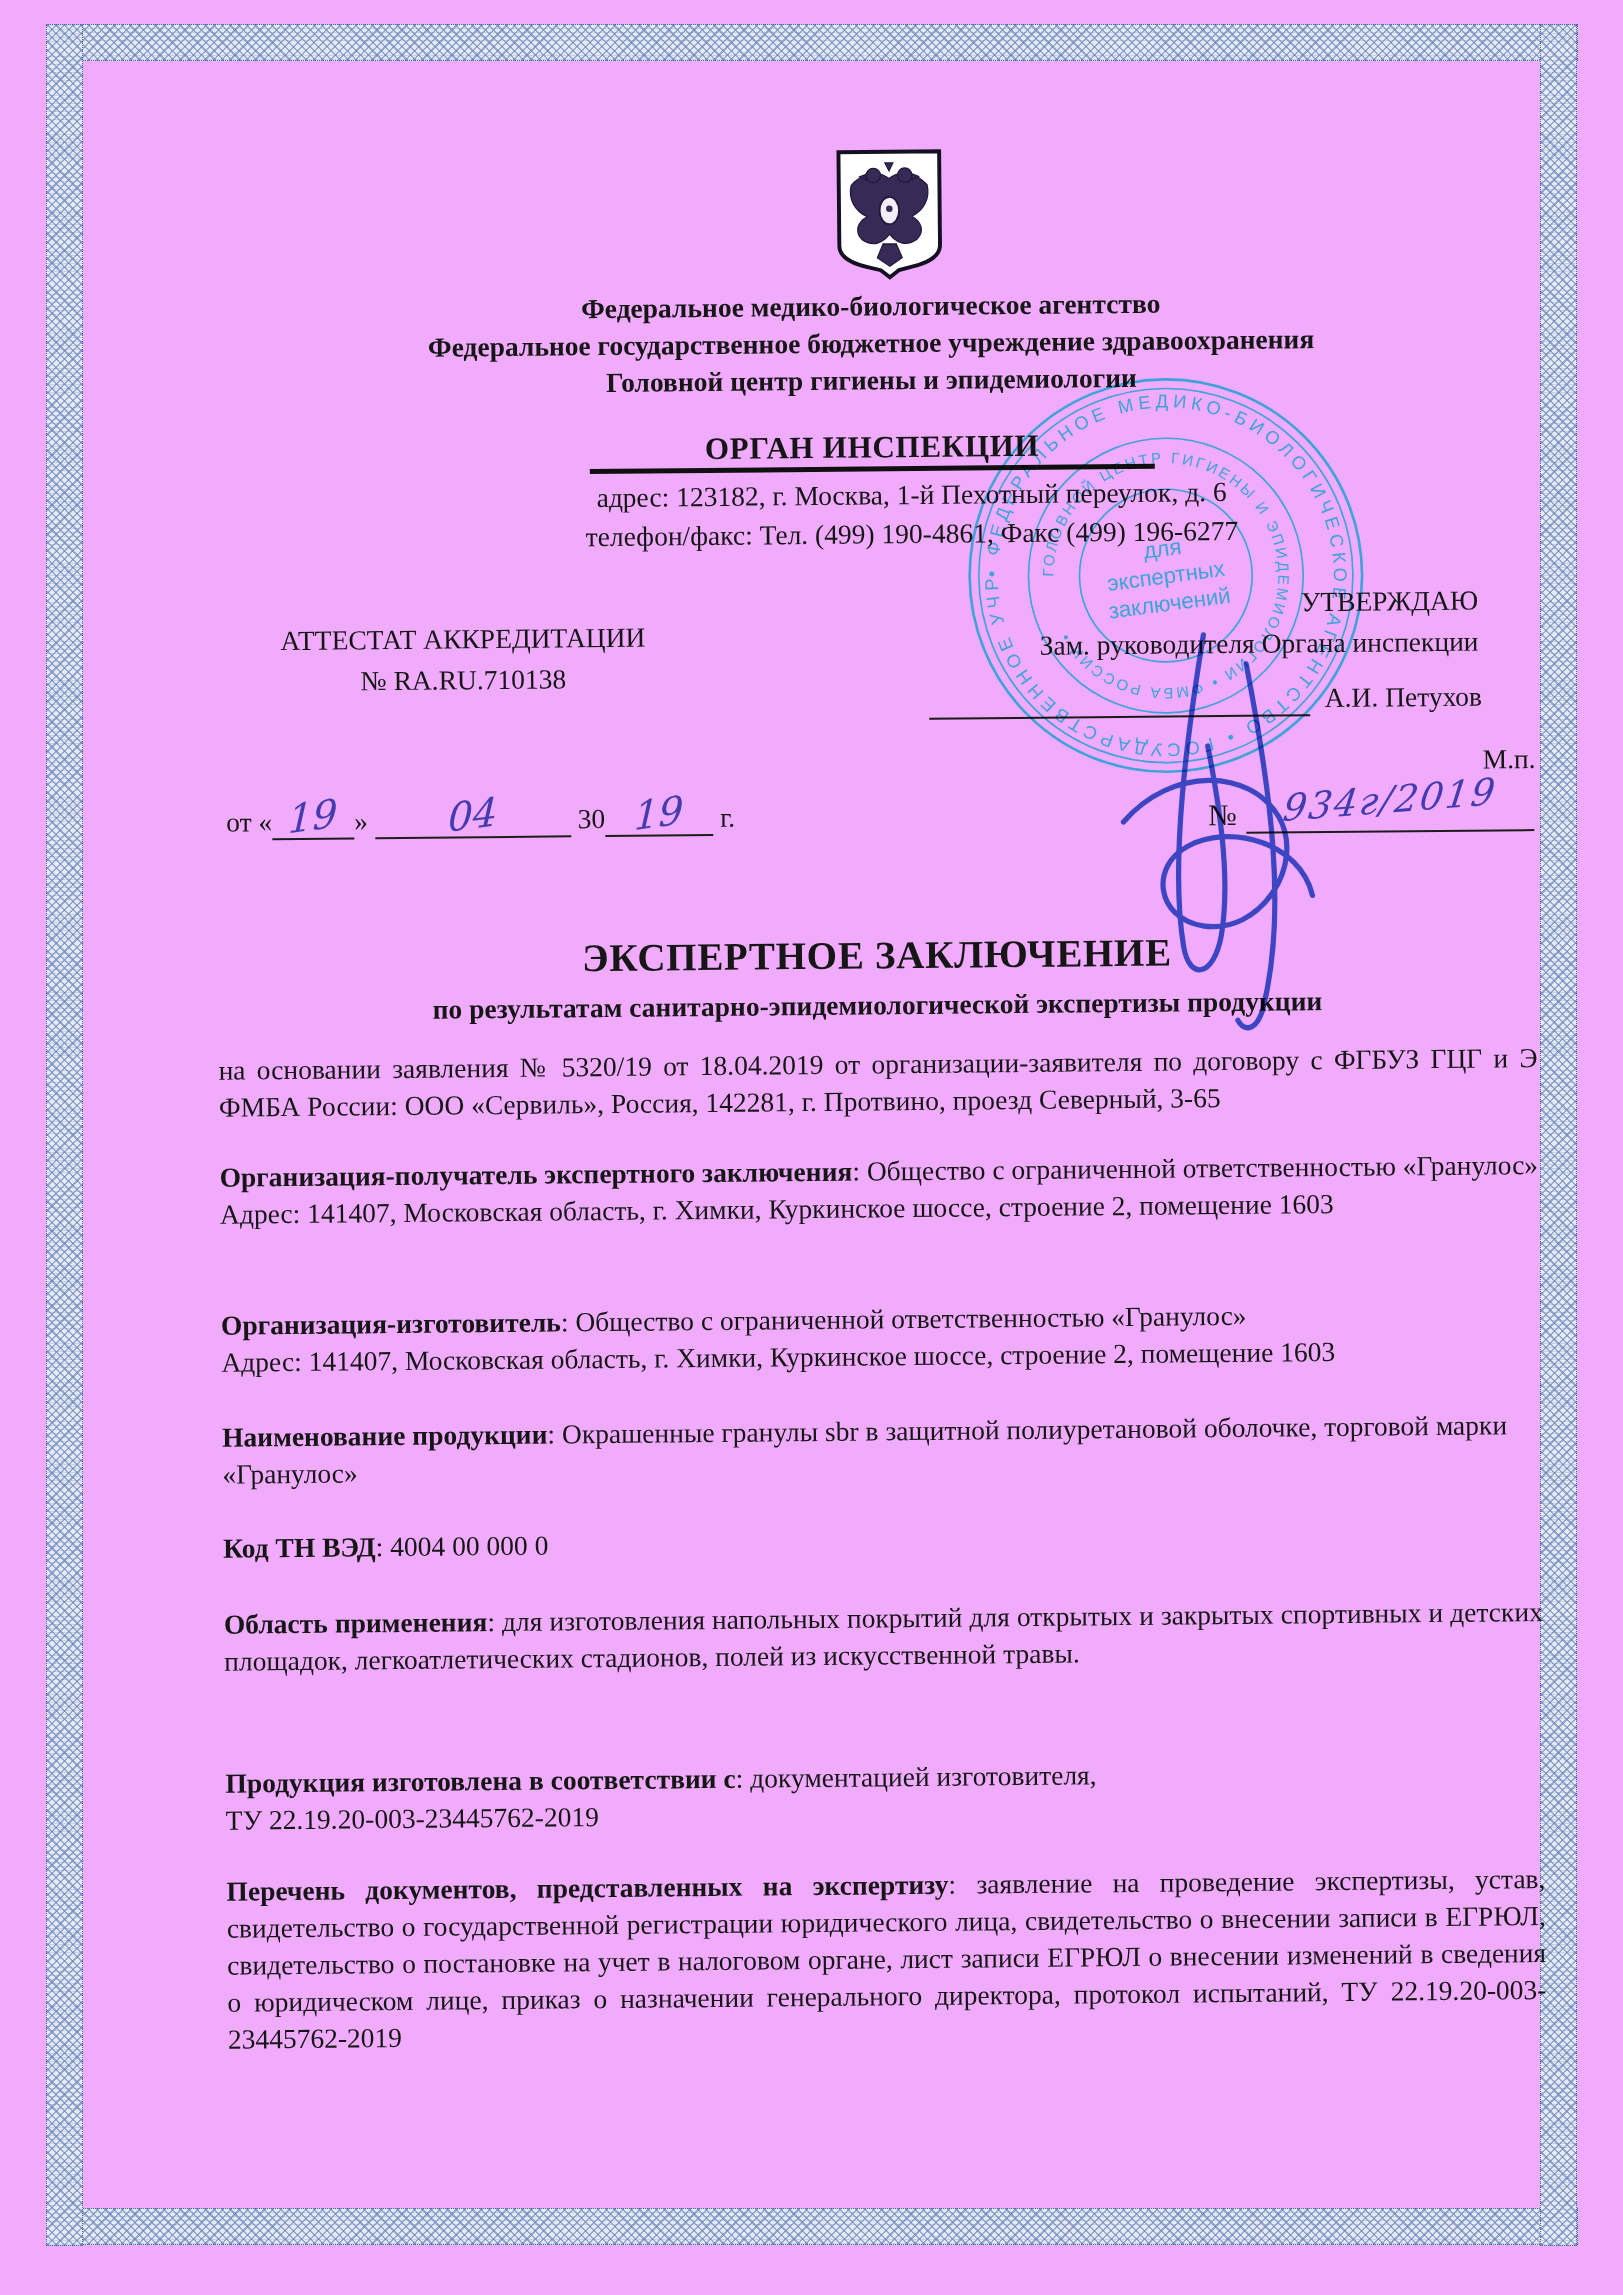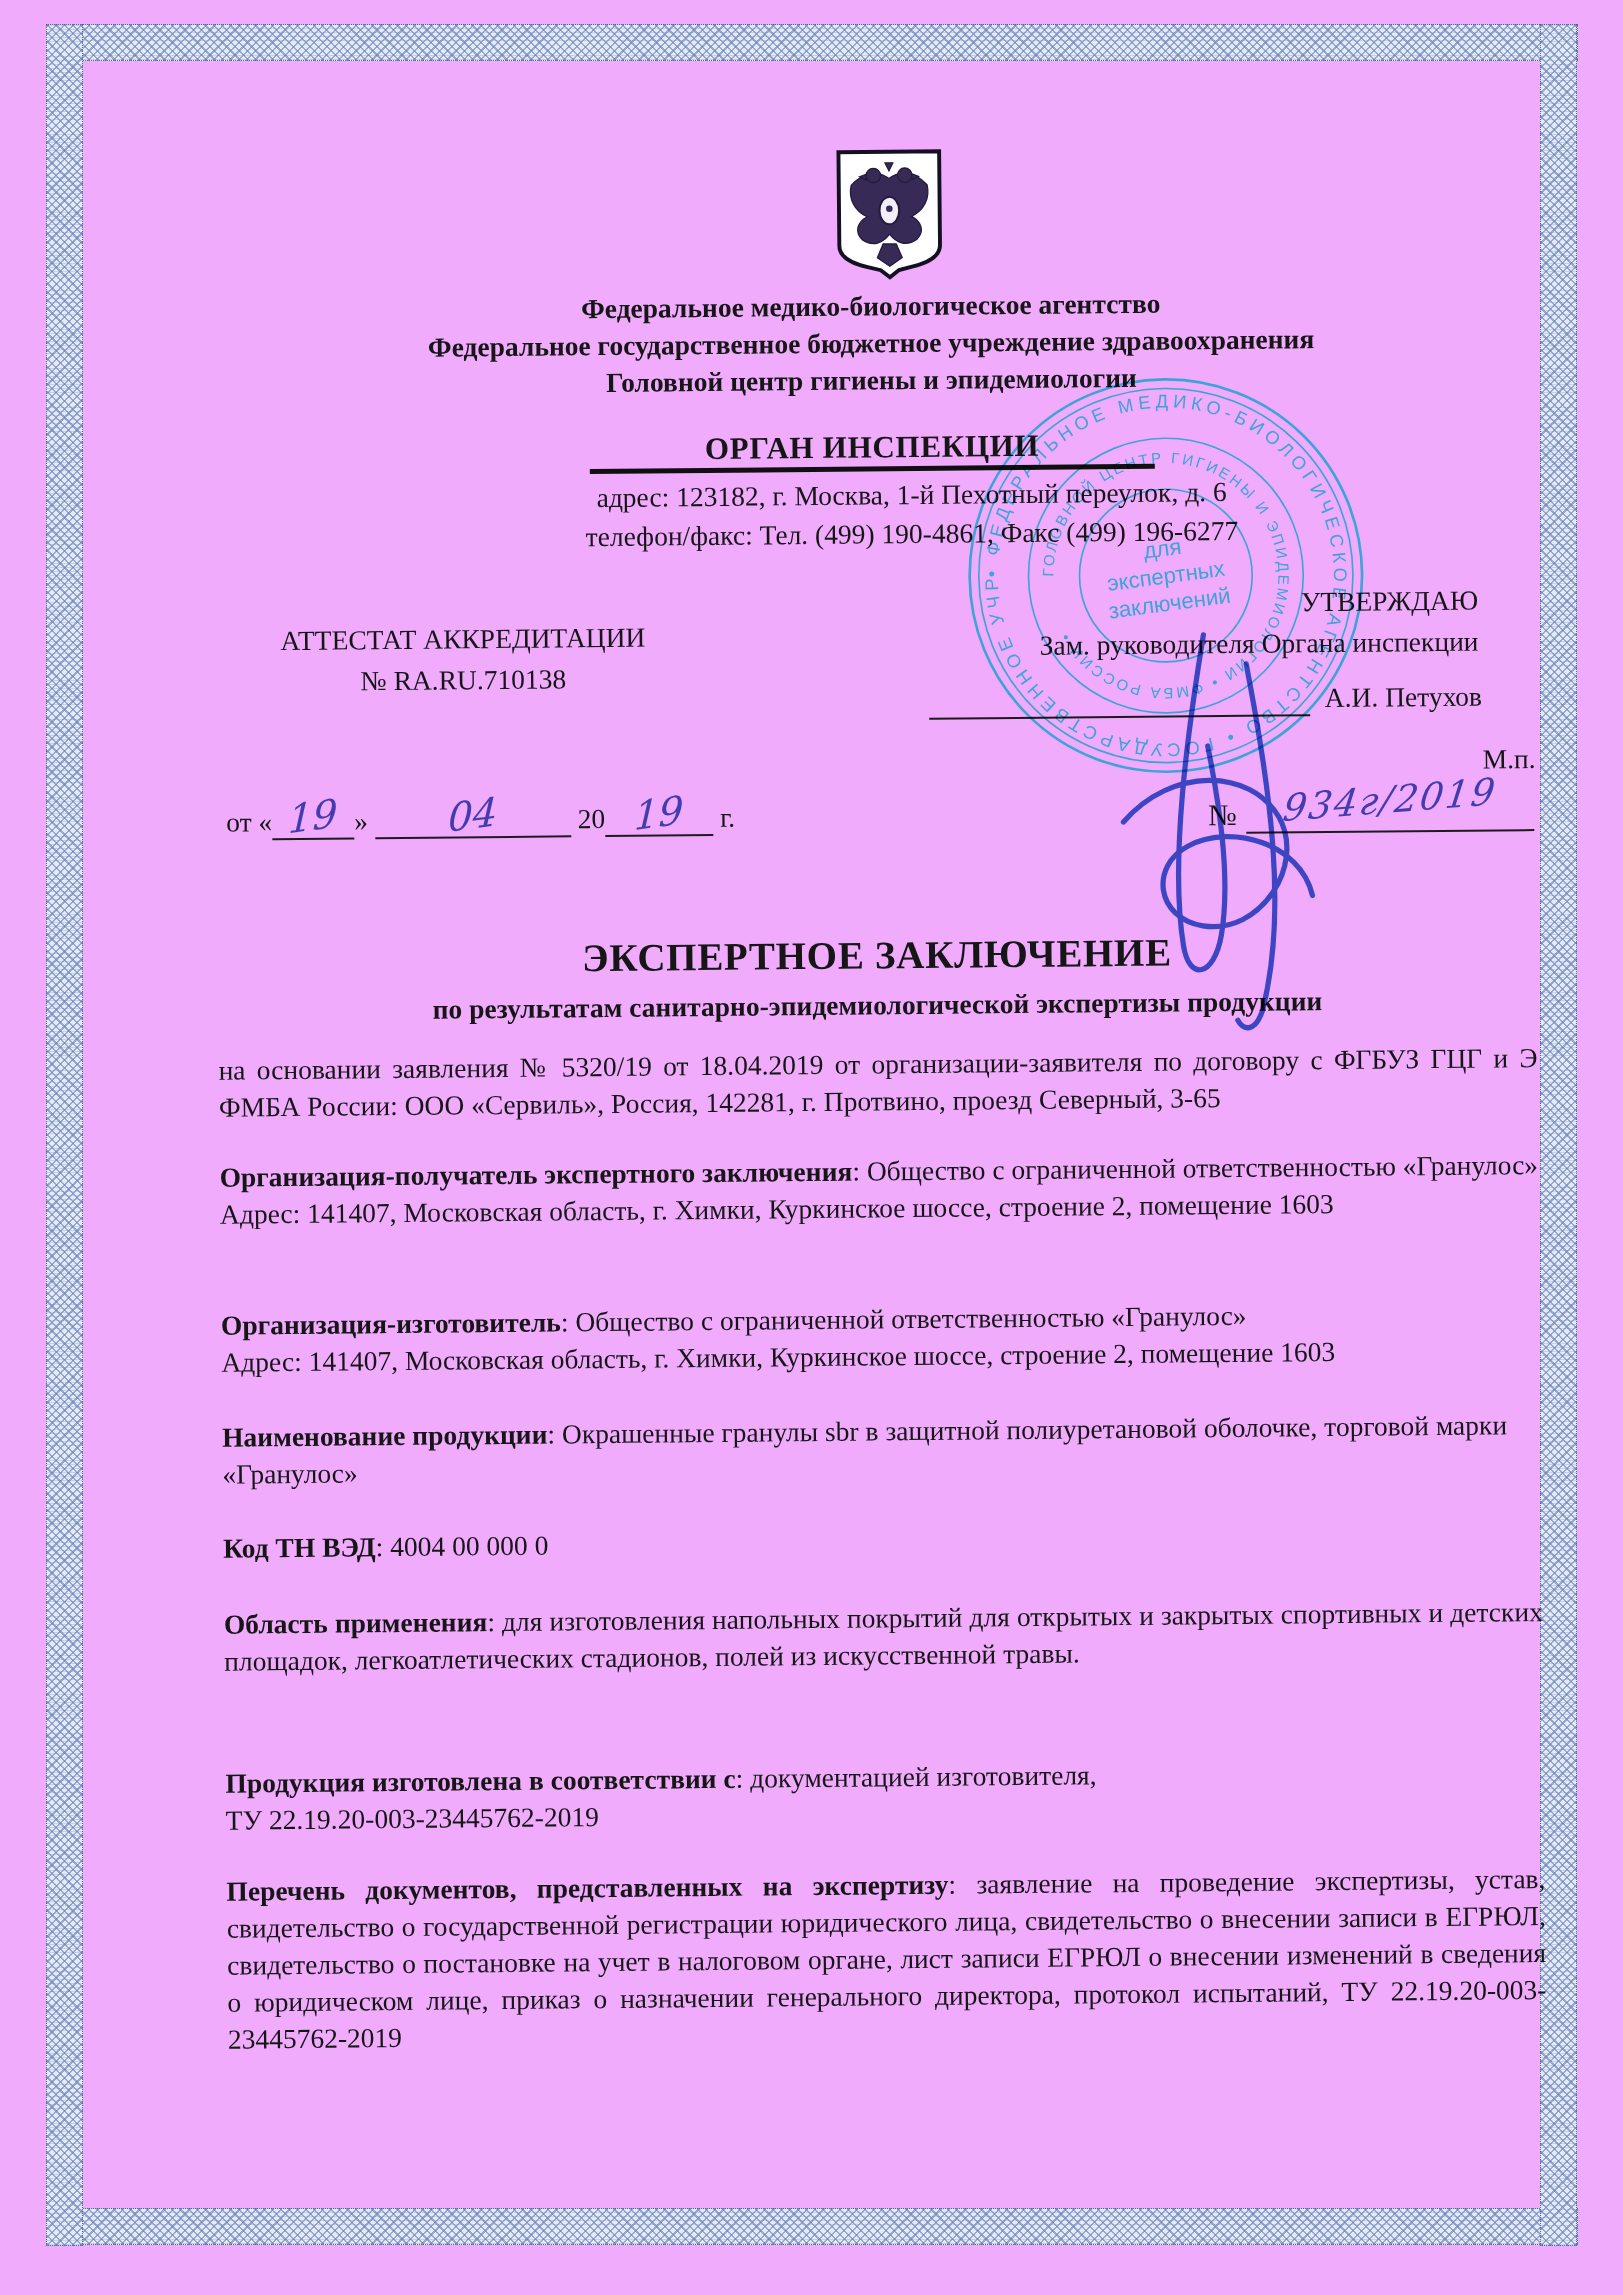--- a/index.html
+++ b/index.html
@@ -147,21 +147,21 @@
       <g fill="none" stroke="#3340bf" stroke-width="8" stroke-linecap="round" opacity="0.95">
         <path d="M185,45 C160,190 130,390 150,520 C158,575 196,568 208,505 C224,415 206,300 190,215"></path>
         <path d="M60,330 C135,245 255,250 298,325 C338,398 268,505 180,490 C108,477 100,398 158,368 C225,333 330,365 348,445"></path>
         <path d="M250,90 C285,280 310,470 270,620 C258,655 240,650 232,635"></path>
       </g>
     </svg>
 
     <div class="blk daterow">
       <span>от «</span><span class="u w1"><span class="hw">19</span></span><span>»</span>
       <span class="u w2"><span class="hw">04</span></span>
-      <span>20</span><span class="u w3"><span class="hw">19</span></span><span> г.</span>
+      <span>30</span><span class="u w3"><span class="hw">19</span></span><span> г.</span>
     </div>
 
     <div class="blk numrow">
       <span class="no">№</span><span class="u w4"><span class="hw hw-num">934г/2019</span></span>
     </div>
 
     <div class="blk title center">ЭКСПЕРТНОЕ ЗАКЛЮЧЕНИЕ</div>
     <div class="blk subtitle center">по результатам санитарно-эпидемиологической экспертизы продукции</div>
 
     <div class="blk basis j">на основании заявления № 5320/19 от 18.04.2019 от организации-заявителя по договору с ФГБУЗ ГЦГ и Э ФМБА России: ООО «Сервиль», Россия, 142281, г. Протвино, проезд Северный, 3-65</div>

